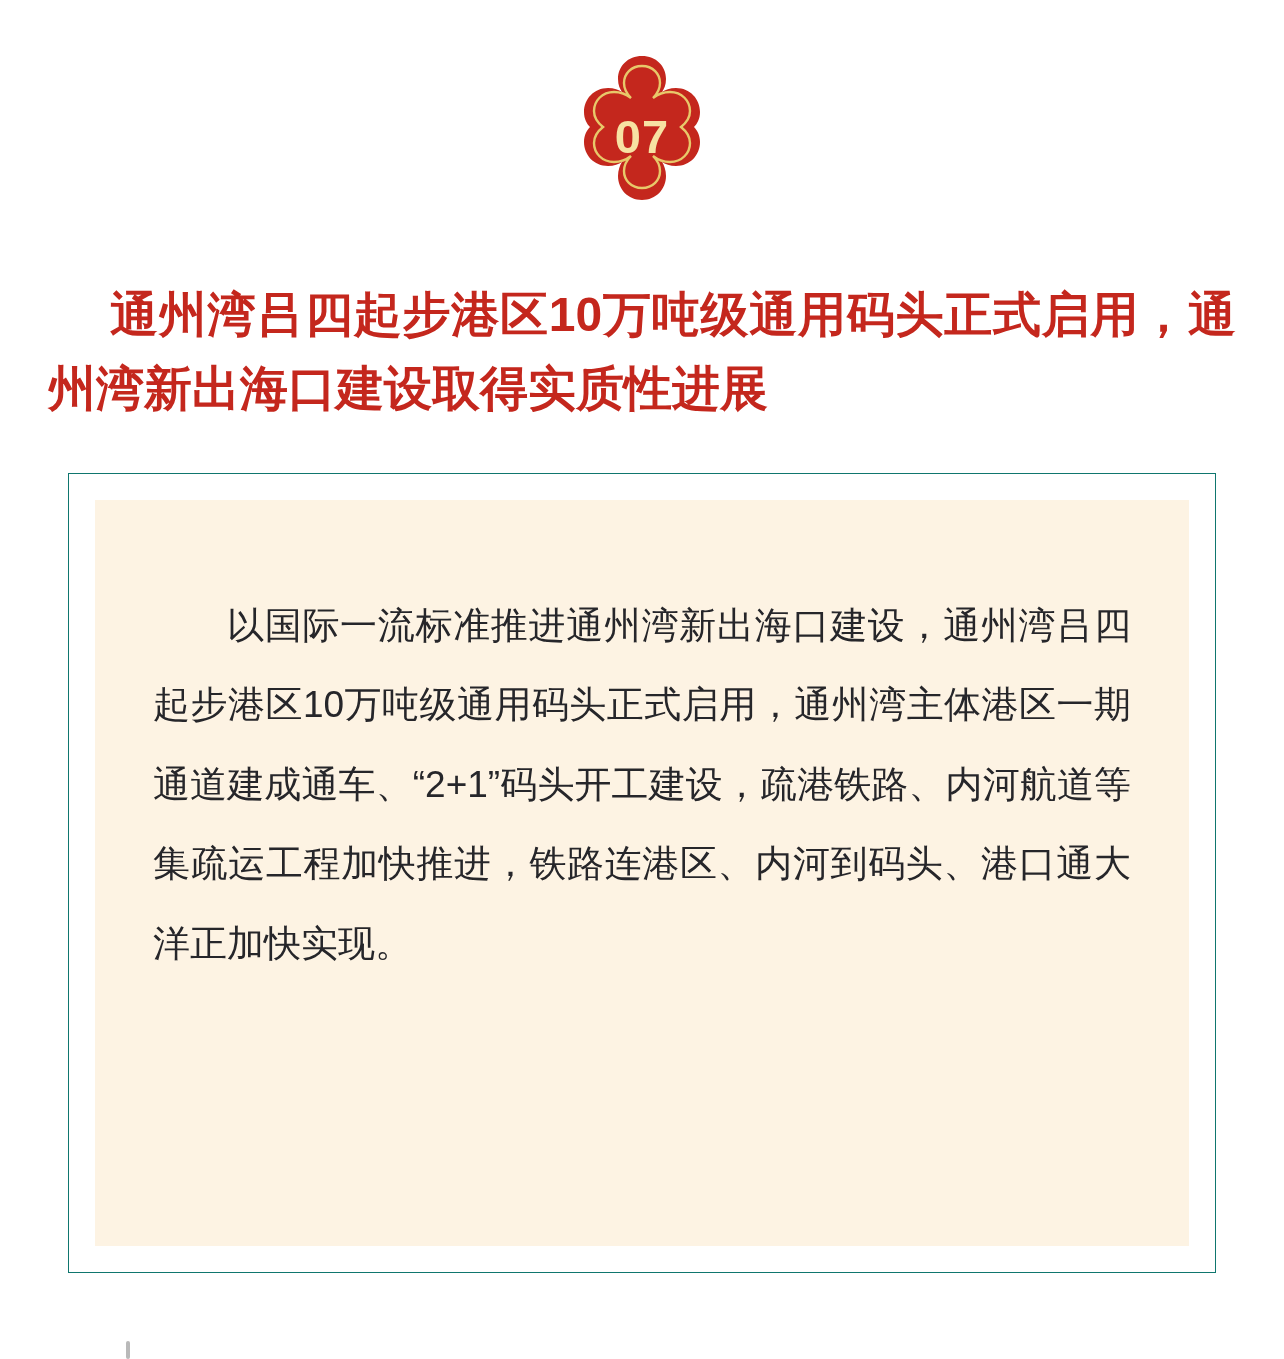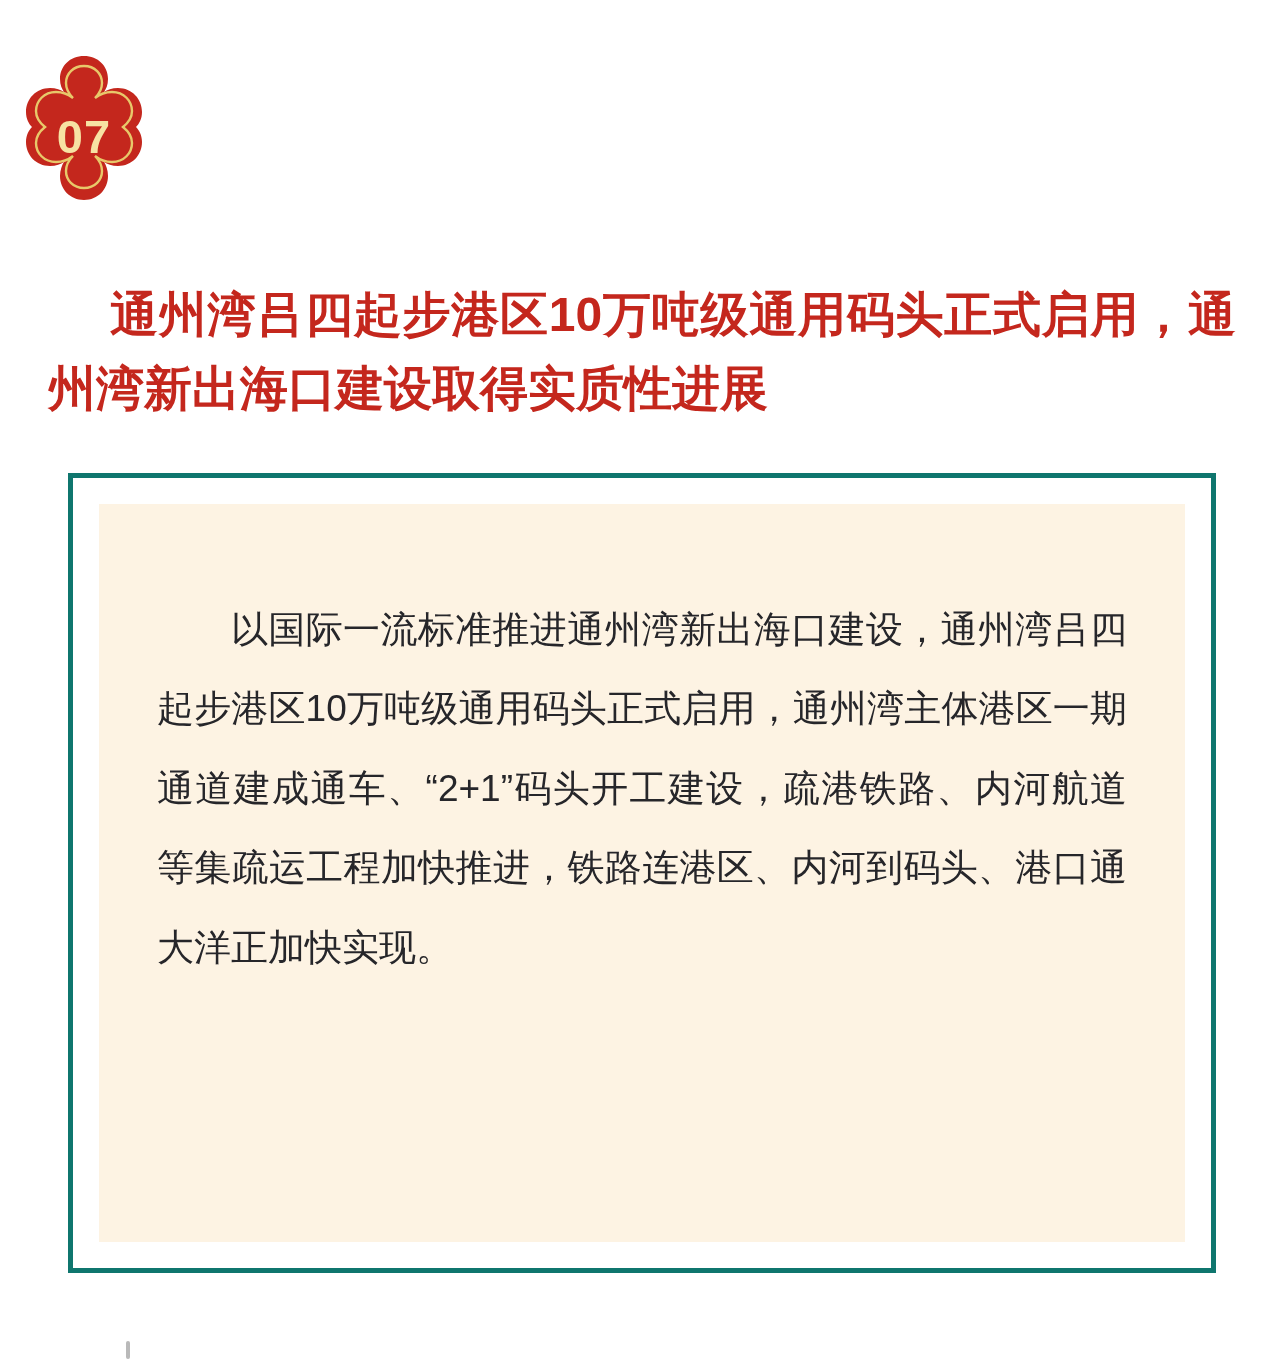--- a/index.html
+++ b/index.html
@@ -19,20 +19,21 @@
     width: 1284px;
     height: 1359px;
     box-sizing: border-box;
     position: relative;
   }
 
   
   .badge-wrap {
     width: 100%;
     display: flex;
+    justify-content: center;
     padding-top: 52px;
   }
   .badge {
     position: relative;
     width: 168px;
     height: 168px;
   }
   .badge svg {
     display: block;
     width: 168px;
@@ -63,21 +64,21 @@
     line-height: 1.55;
     text-align: justify;
     text-indent: 62px;
     font-family: "Liberation Sans", sans-serif;
     letter-spacing: 0px;
   }
 
   
   .card-outer {
     margin: 46px 68px 0 68px;
-    border: 5px solid #0f766e;
+    border: 1px solid #0f766e;
     background: #ffffff;
     box-sizing: border-box;
     padding: 26px;
     height: 800px;
   }
   .card-inner {
     background: #fdf3e3;
     width: 100%;
     height: 100%;
     box-sizing: border-box;

